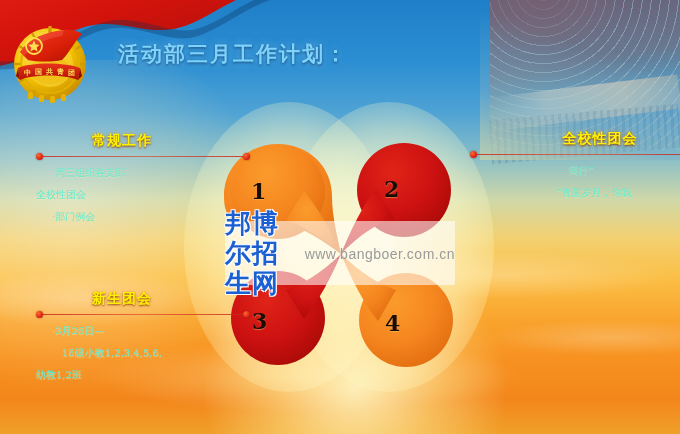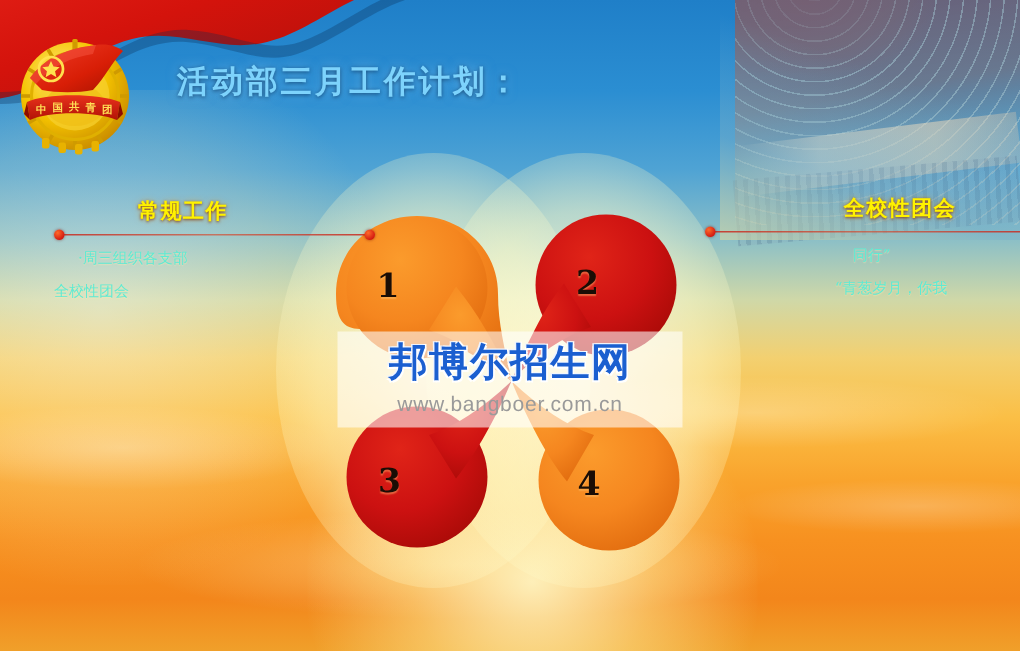--- a/index.html
+++ b/index.html
@@ -152,21 +152,21 @@
   #blk-bl{left:16px;top:290px;width:214px;}
   #blk-br{left:450px;top:284px;width:222px;}
 
   #blk-tl .head,#blk-bl .head{padding-left:56px;}
   #blk-tr .head,#blk-br .head{padding-left:38px;}
 
   
   .wm{
     position:absolute;left:225px;top:221px;width:230px;height:64px;
     background:rgba(255,255,255,.58);
-    display:flex;flex-direction:column;align-items:center;justify-content:center;
+    display:flex;flex-direction:row;align-items:center;justify-content:center;
   }
   .wm .big{
     font-family:"DejaVu Serif", serif;
     font-size:26px;font-weight:bold;letter-spacing:1px;
     color:#1b5fd0;
     text-shadow:1px 1px 0 #fff, -1px -1px 0 #eef4ff, 1px -1px 0 #fff, -1px 1px 0 #fff;
     line-height:30px;
   }
   .wm .small{
     font-family:Liberation Sans, sans-serif;
@@ -322,33 +322,45 @@
 
   <div class="blk" id="blk-tl">
     <div class="head">常规工作</div>
     <div class="rule">
       <div class="ln"></div>
       <div class="dot l"></div>
       <div class="dot r"></div>
     </div>
     <div class="ln2 ind">·周三组织各支部</div>
     <div class="ln2">全校性团会</div>
+    <div class="ln2 ind">·部门例会</div>
   </div>
 
   <div class="blk" id="blk-tr">
     <div class="head">全校性团会</div>
     <div class="rule">
       <div class="ln"></div>
       <div class="dot l"></div>
       <div class="dot r"></div>
     </div>
     <div class="ln2">同行”</div>
     <div class="ln2 ind2">“青葱岁月，你我</div>
   </div>
 
+  <div class="blk" id="blk-bl">
+    <div class="head">新生团会</div>
+    <div class="rule">
+      <div class="ln"></div>
+      <div class="dot l"></div>
+      <div class="dot r"></div>
+    </div>
+    <div class="ln2 ind">·3月26日—</div>
+    <div class="ln2 ind2">16级小教1,2,3,4,5,6,</div>
+    <div class="ln2">幼教1,2班</div>
+  </div>
 
 
   <div class="wm">
     <div class="big">邦博尔招生网</div>
     <div class="small">www.bangboer.com.cn</div>
   </div>
 
 </div>
 
 </body></html>

